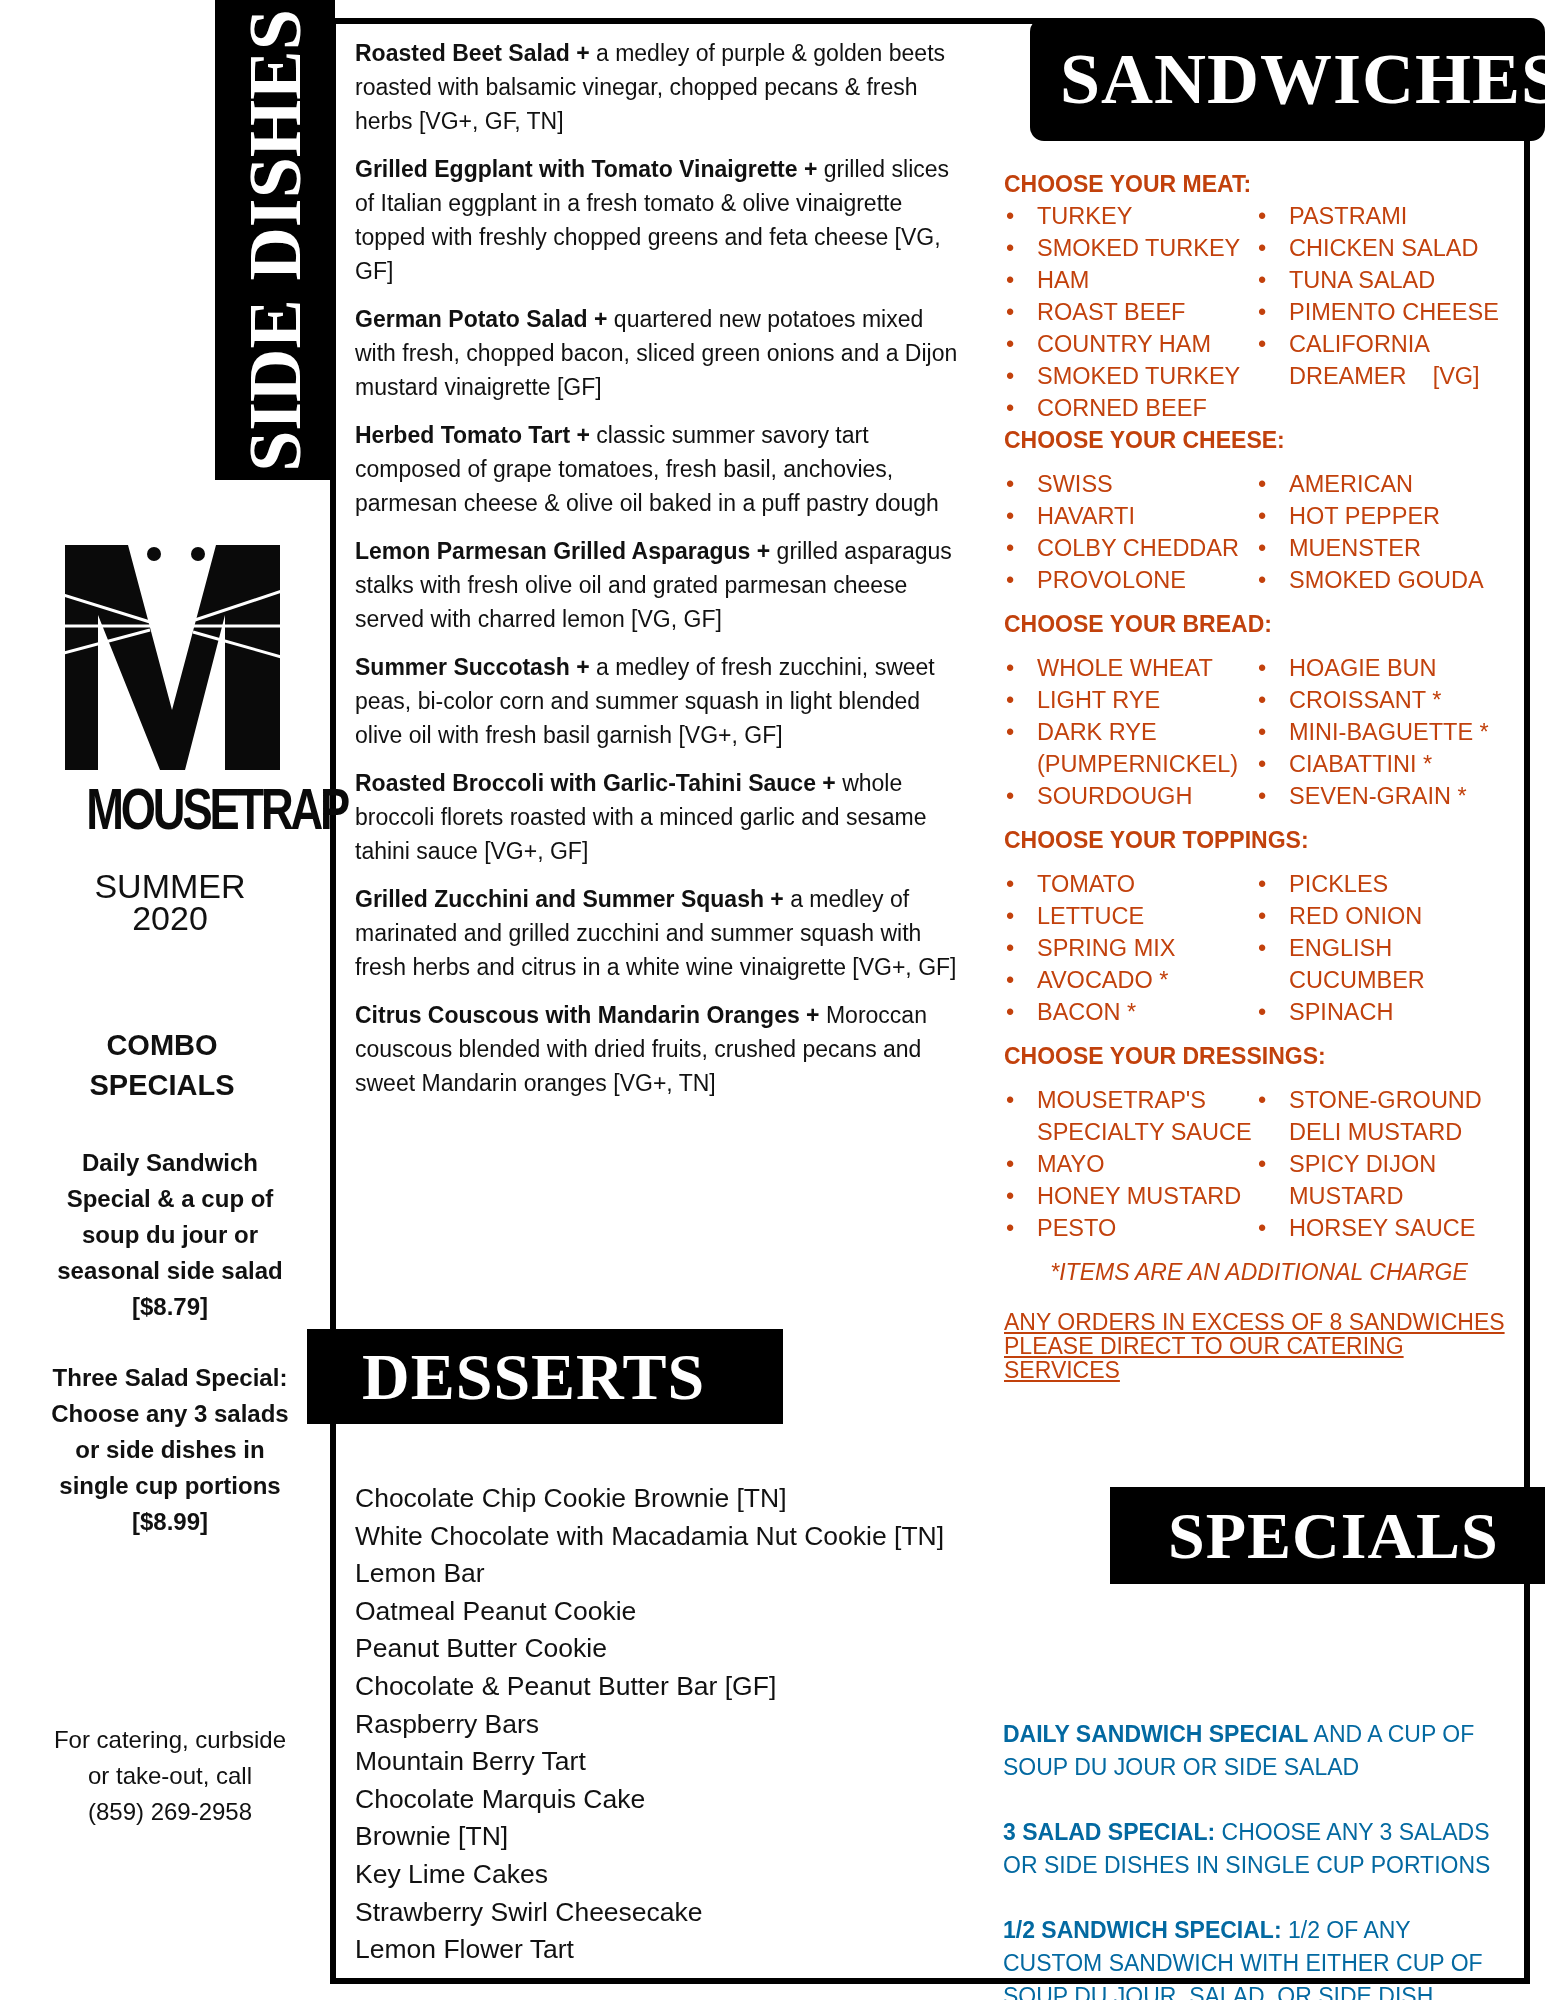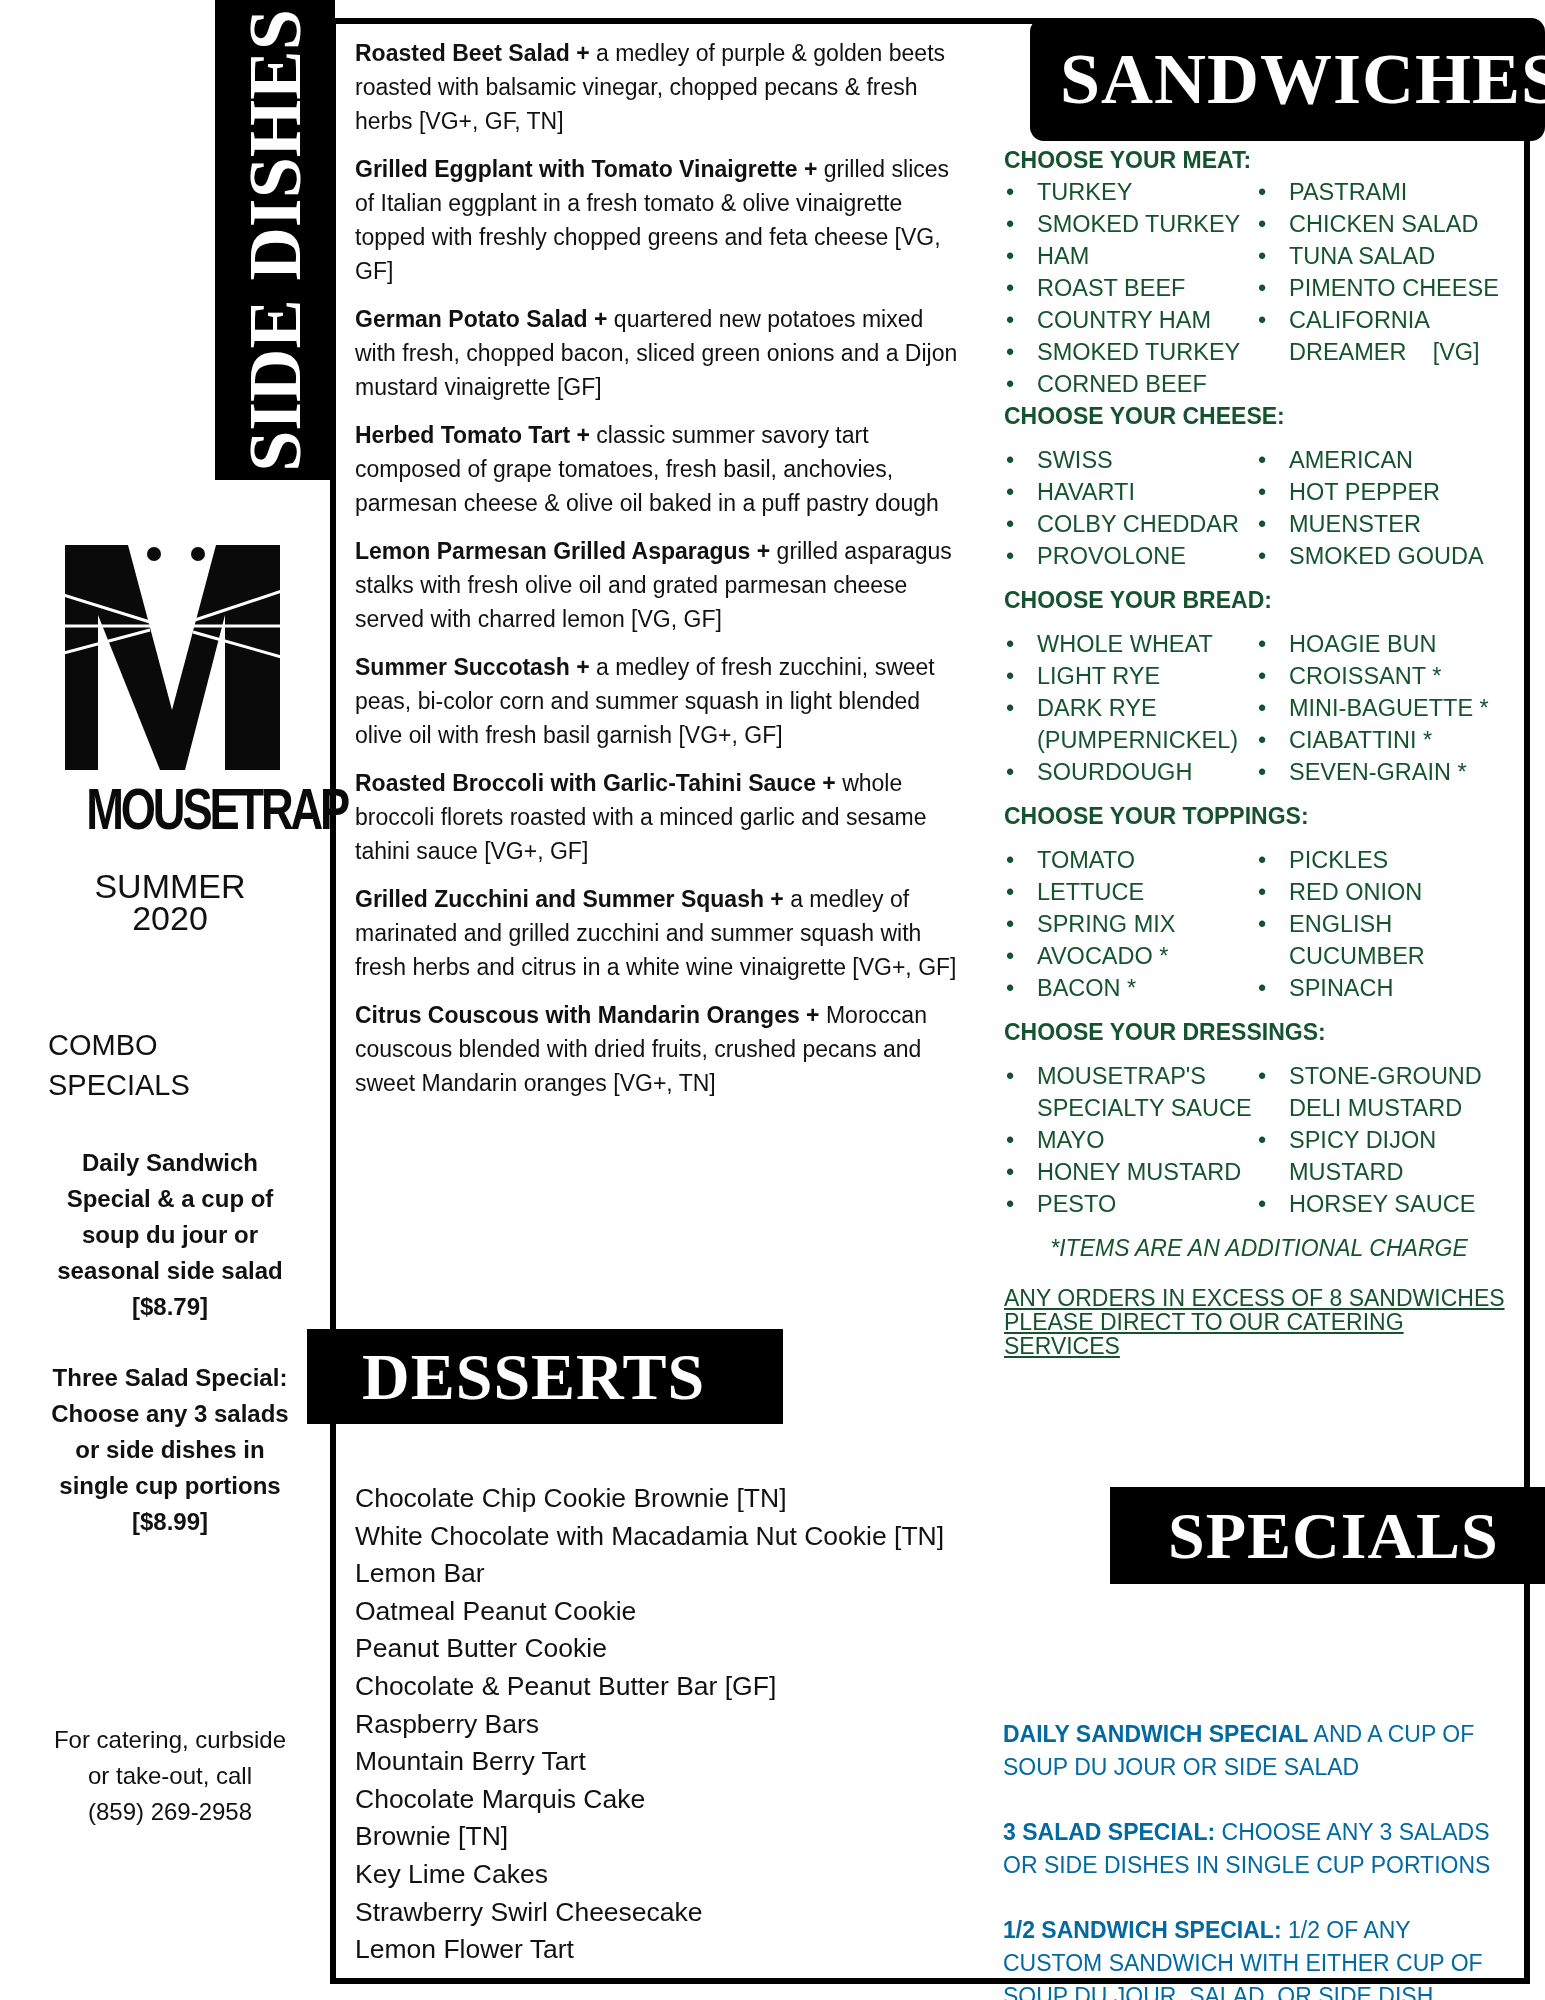--- a/index.html
+++ b/index.html
@@ -19,33 +19,33 @@
   .hdr-side { left: 215px; top: 0; width: 120px; height: 480px; }
   .hdr-side span { display: inline-block; transform: rotate(-90deg); white-space: nowrap; font-size: 74px; letter-spacing: 0px; transform-origin: center; font-family: "Liberation Serif", serif; }
   .hdr-sand { left: 1030px; top: 18px; width: 515px; height: 123px; font-size: 72px; font-family: "Liberation Serif", serif; justify-content: flex-start; padding-left: 30px; border-radius: 14px; }
   .hdr-dess { left: 307px; top: 1329px; width: 476px; height: 95px; font-size: 66px; font-family: "Liberation Serif", serif; justify-content: flex-start; padding-left: 55px; }
   .hdr-spec { left: 1110px; top: 1487px; width: 435px; height: 97px; font-size: 66px; font-family: "Liberation Serif", serif; justify-content: flex-start; padding-left: 58px; }
 
   
   .logo-wrap { left: 60px; top: 530px; width: 225px; height: 320px; }
   .logo-word { left: 62px; top: 780px; width: 220px; text-align: center; font-family: "Liberation Sans", sans-serif; font-weight: bold; font-size: 58px; letter-spacing: -4px; transform: scaleX(0.78); transform-origin: center; line-height: 1; color: #0a0a0a; }
   .season { left: 40px; top: 870px; width: 260px; text-align: center; font-size: 34px; line-height: 32px; color: #111; }
-  .combo-title { left: 48px; top: 1025px; width: 260px; font-size: 29px; font-weight: normal; line-height: 40px; }
+  .combo-title { left: 32px; top: 1025px; width: 260px; text-align: center; font-size: 29px; font-weight: bold; line-height: 40px; }
   .combo-block { width: 260px; left: 40px; text-align: center; font-size: 24px; line-height: 36px; font-weight: bold; }
   .combo-1 { top: 1145px; }
   .combo-2 { top: 1360px; }
   .catering { left: 40px; top: 1722px; width: 260px; text-align: center; font-size: 24px; line-height: 36px; }
 
   
   .side-list { left: 355px; top: 36px; width: 615px; }
   .dish { font-size: 23px; line-height: 34px; margin-bottom: 14px; color: #111; }
   .dish b { font-weight: bold; }
 
   
-  .sand { left: 1004px; top: 144px; width: 510px; font-size: 23.5px; color: #14532d; }
+  .sand { left: 1004px; top: 168px; width: 510px; font-size: 23.5px; color: #c2410c; }
   .cat-title { font-weight: bold; font-size: 23px; line-height: 32px; }
   .cols { display: flex; }
   .col { list-style: none; }
   .col.c1 { width: 252px; }
   .col.c2 { width: 250px; }
   .col li { position: relative; padding-left: 33px; line-height: 32px; white-space: nowrap; }
   .col li.nob::before { content: none; }
   .col li::before { content: "\2022"; position: absolute; left: 2px; top: 0; }
   .gap-s { height: 12px; }
   .note-italic { text-align: center; font-style: italic; font-size: 23px; line-height: 32px; margin-top: 12px; }

